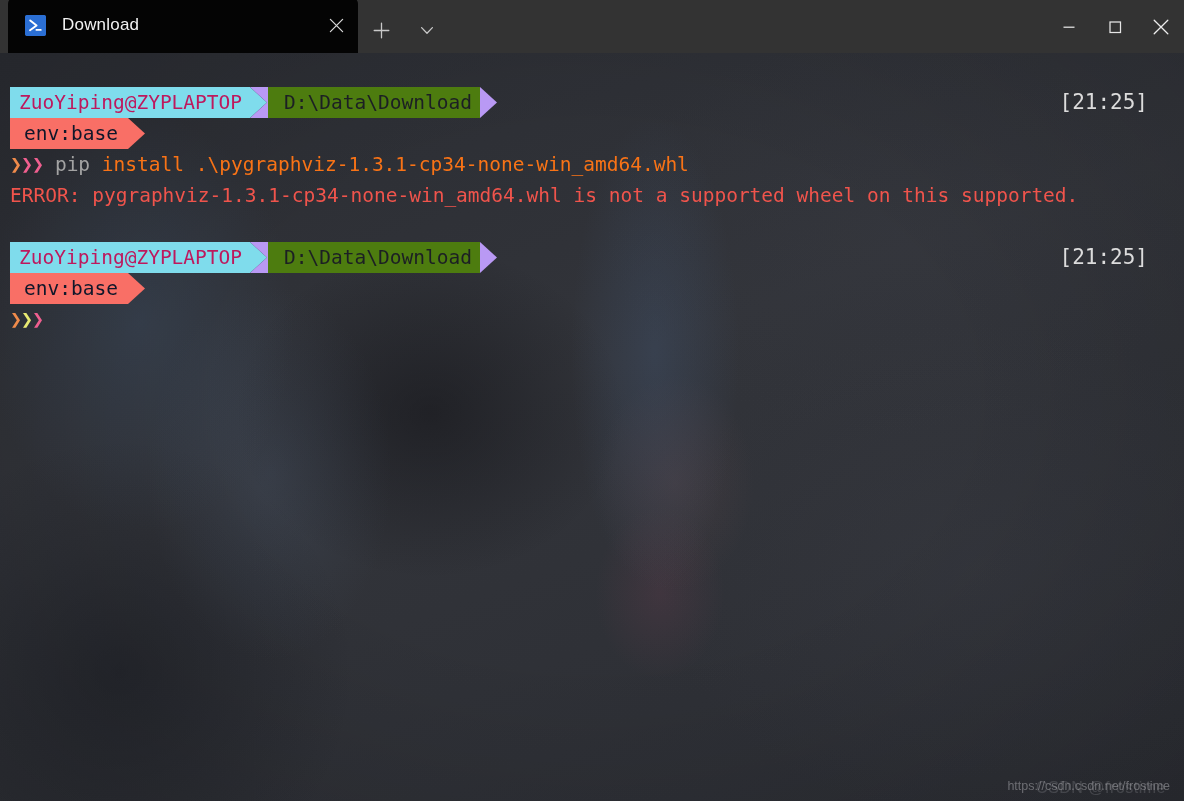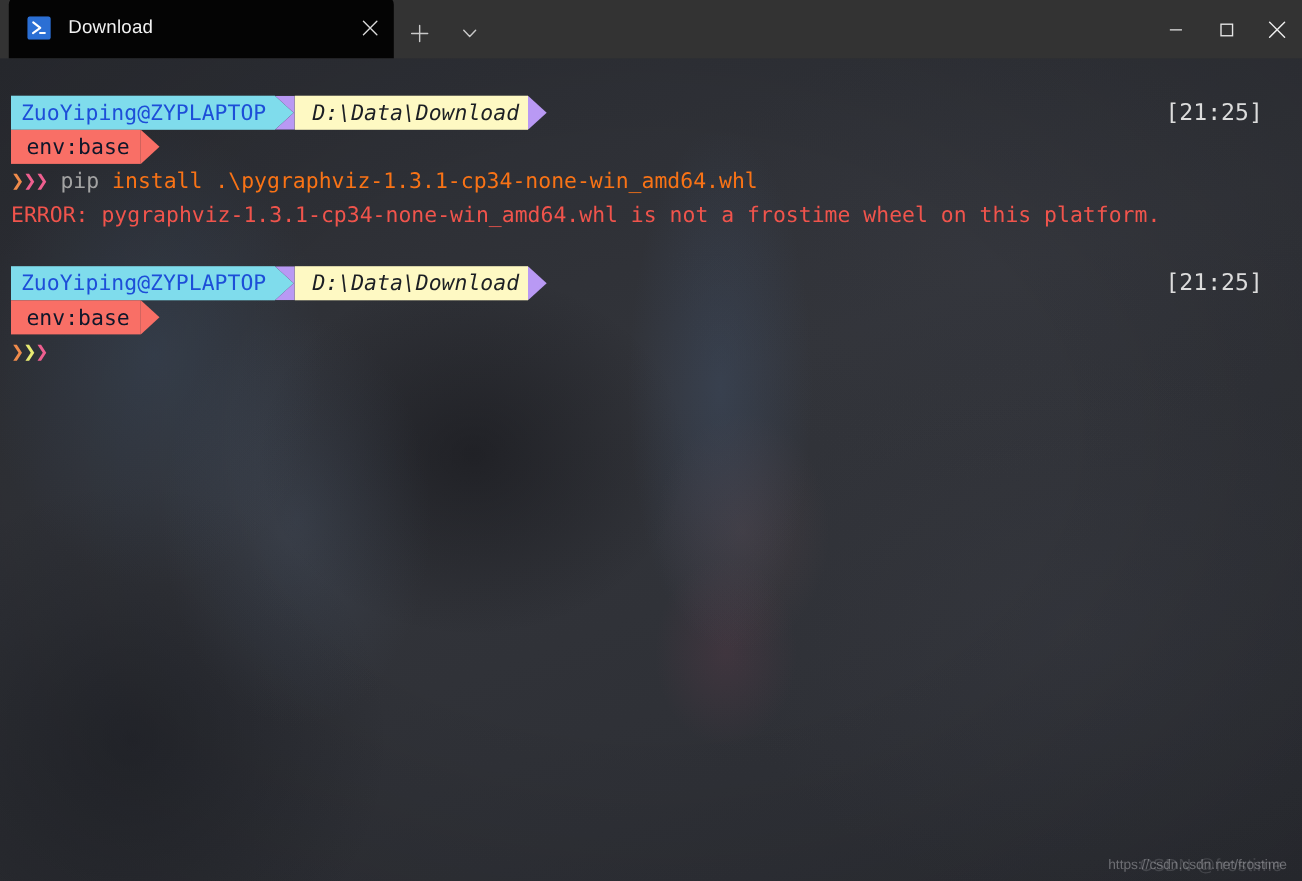--- a/index.html
+++ b/index.html
@@ -159,22 +159,22 @@
   
   .seg {
     display: flex;
     align-items: center;
     height: 31px;
     padding: 0 8px 0 9px;
     font-size: 19.5px;
     white-space: pre;
     position: relative;
   }
-  .seg.user   { background: #7fdcec; color: #1d4ed8; padding-left: 9px; }
-  .seg.path   { background: #fef9c3; color: #1c1f24; padding-left: 16px; font-style: italic; }
+  .seg.user   { background: #7fdcec; color: #be185d; padding-left: 9px; }
+  .seg.path   { background: #4d7c0f; color: #1c1f24; padding-left: 16px; }
   .seg.env    { background: #f96f66; color: #0f172a; padding-left: 14px; padding-right: 10px; }
 
   .arrow {
     width: 18px;
     height: 31px;
     flex: 0 0 18px;
   }
   .arrow svg { display: block; }
 
   .timestamp {
@@ -325,21 +325,21 @@
         </span>
       </div>
 
       <div class="cmd-row">
         <span class="chev"><span class="c1">❯</span><span class="c2">❯</span><span class="c3">❯</span></span>
         <span class="cmd-rest"> </span>
         <span class="cmd-word">pip</span>
         <span class="cmd-rest"> install .\pygraphviz-1.3.1-cp34-none-win_amd64.whl</span>
       </div>
 
-      <div class="err-row">ERROR: pygraphviz-1.3.1-cp34-none-win_amd64.whl is not a frostime wheel on this platform.</div>
+      <div class="err-row">ERROR: pygraphviz-1.3.1-cp34-none-win_amd64.whl is not a supported wheel on this supported.</div>
     </div>
 
     <div class="spacer-row"></div>
 
     <div class="block">
 
       <div class="prompt-row">
         <span class="seg user">ZuoYiping@ZYPLAPTOP</span>
         <span class="arrow">
           <svg width="18" height="31" viewBox="0 0 18 31" preserveAspectRatio="none">

